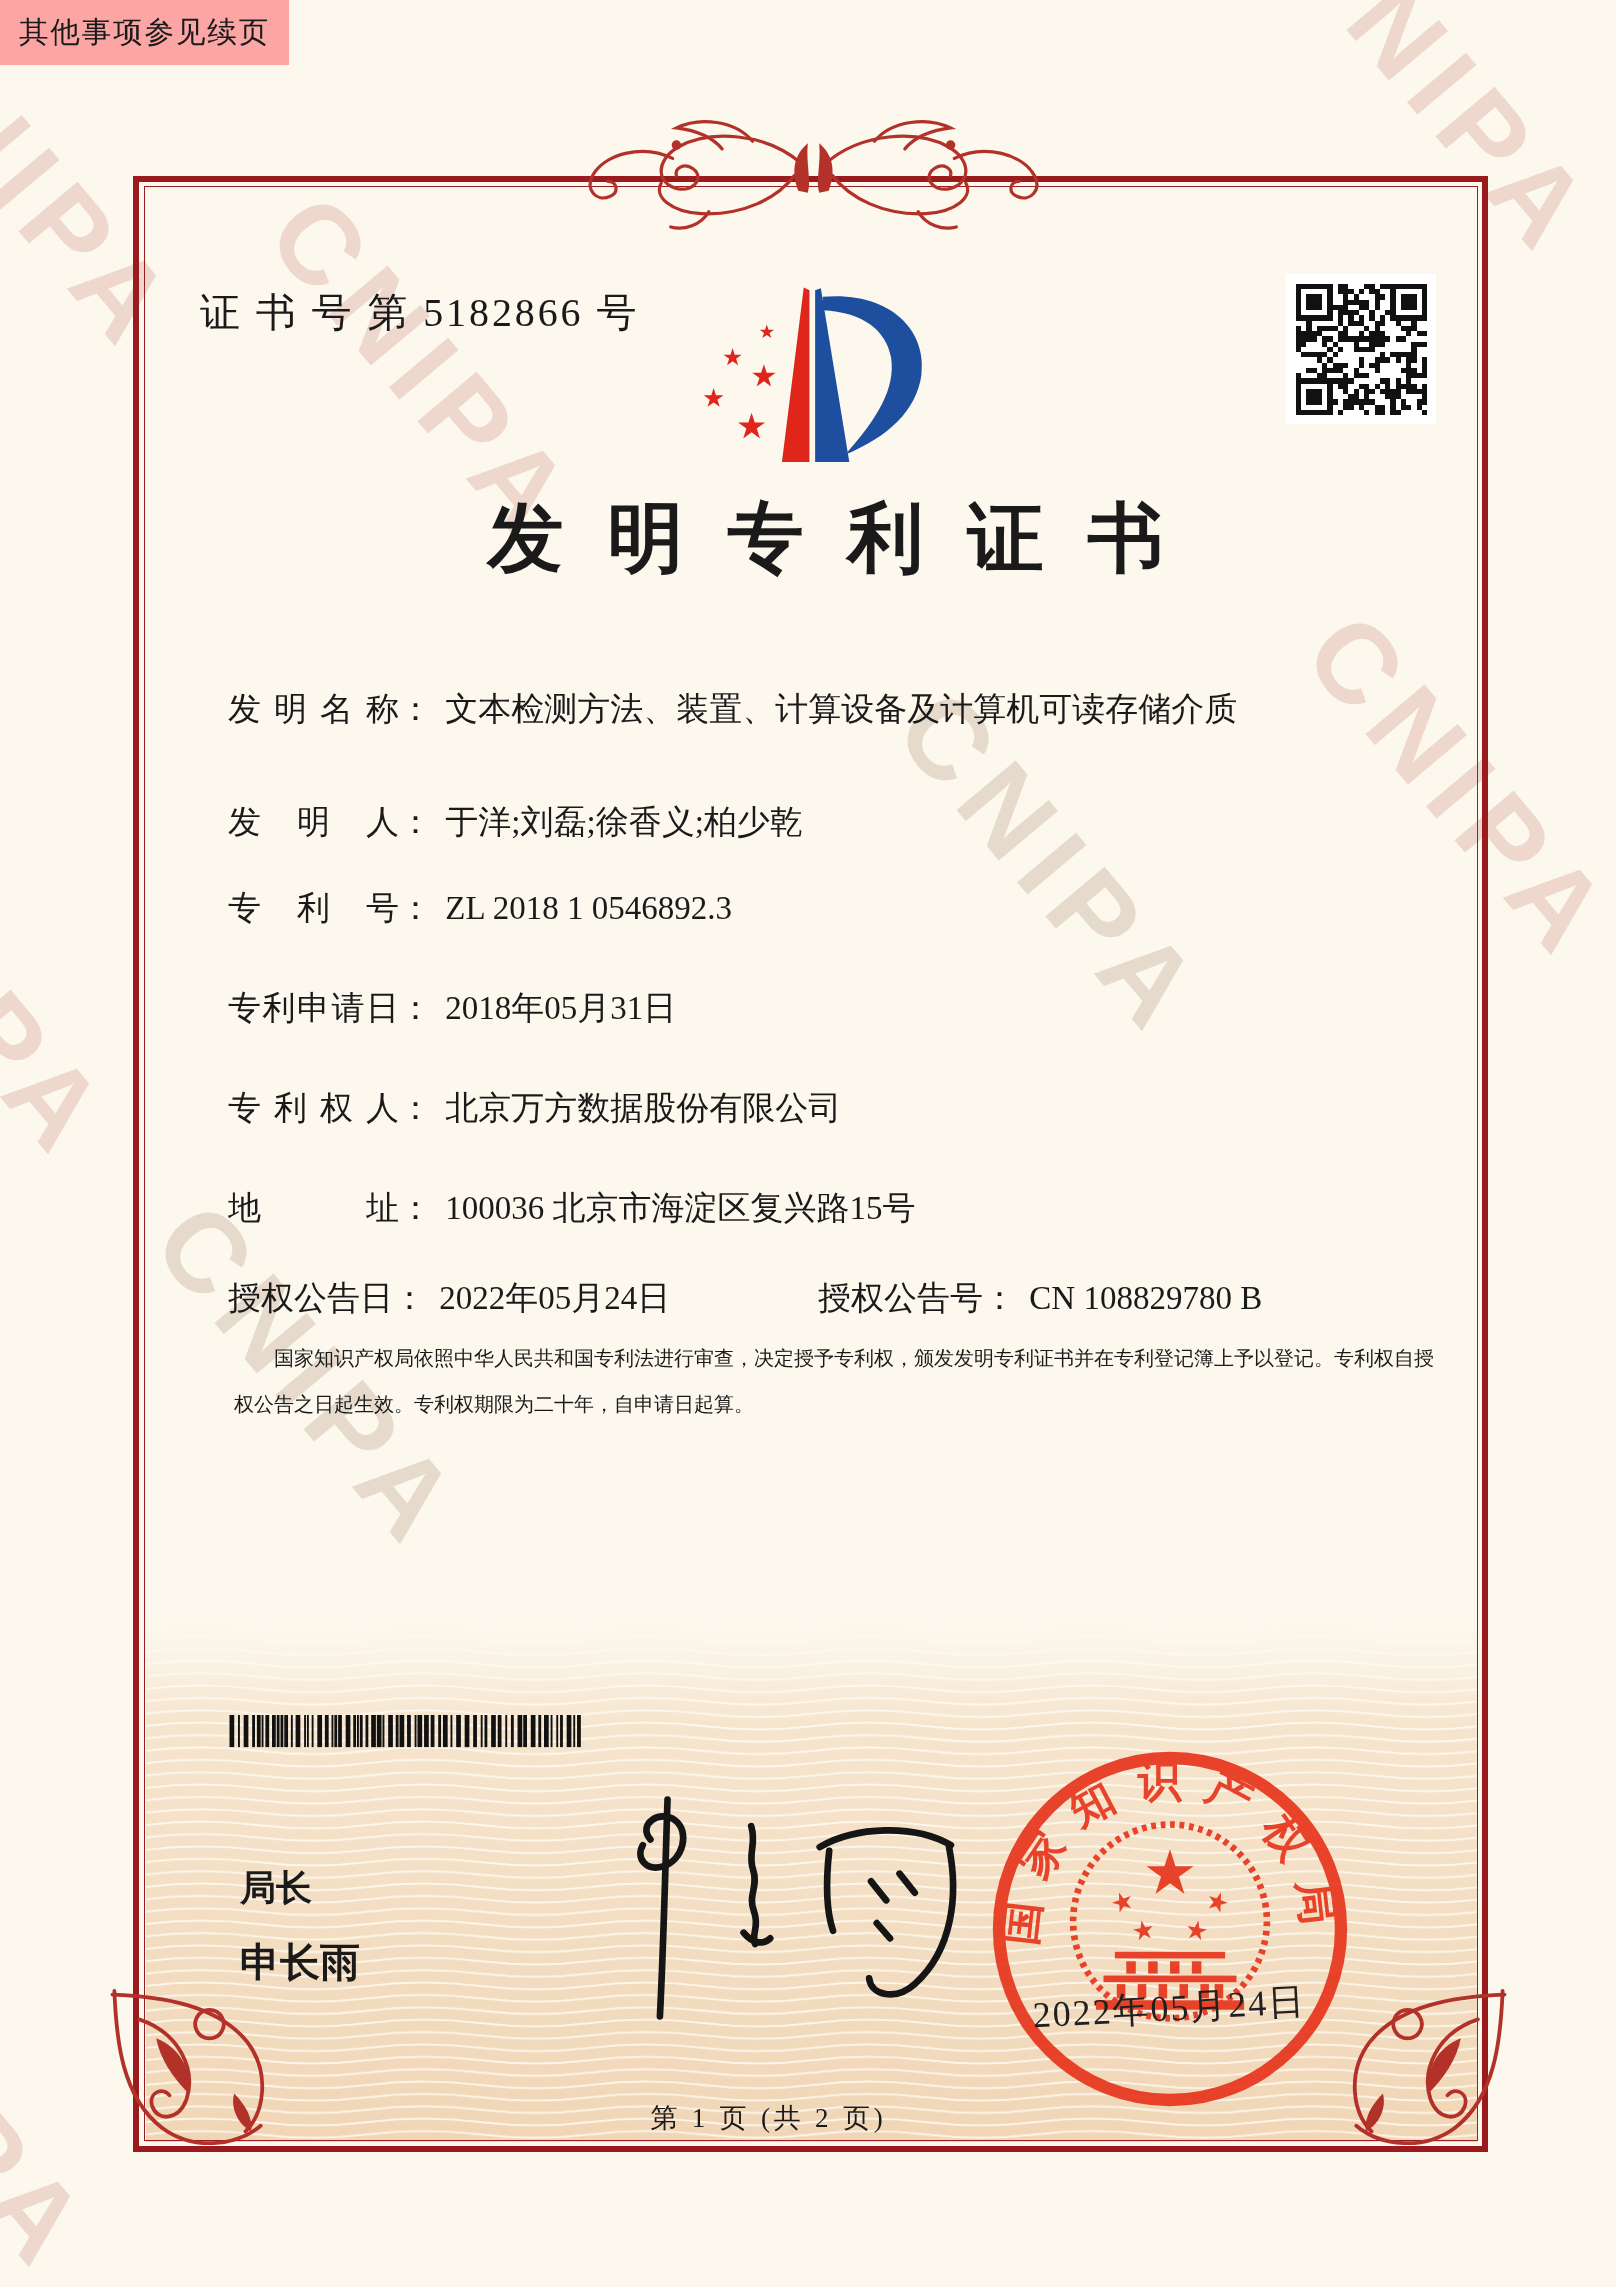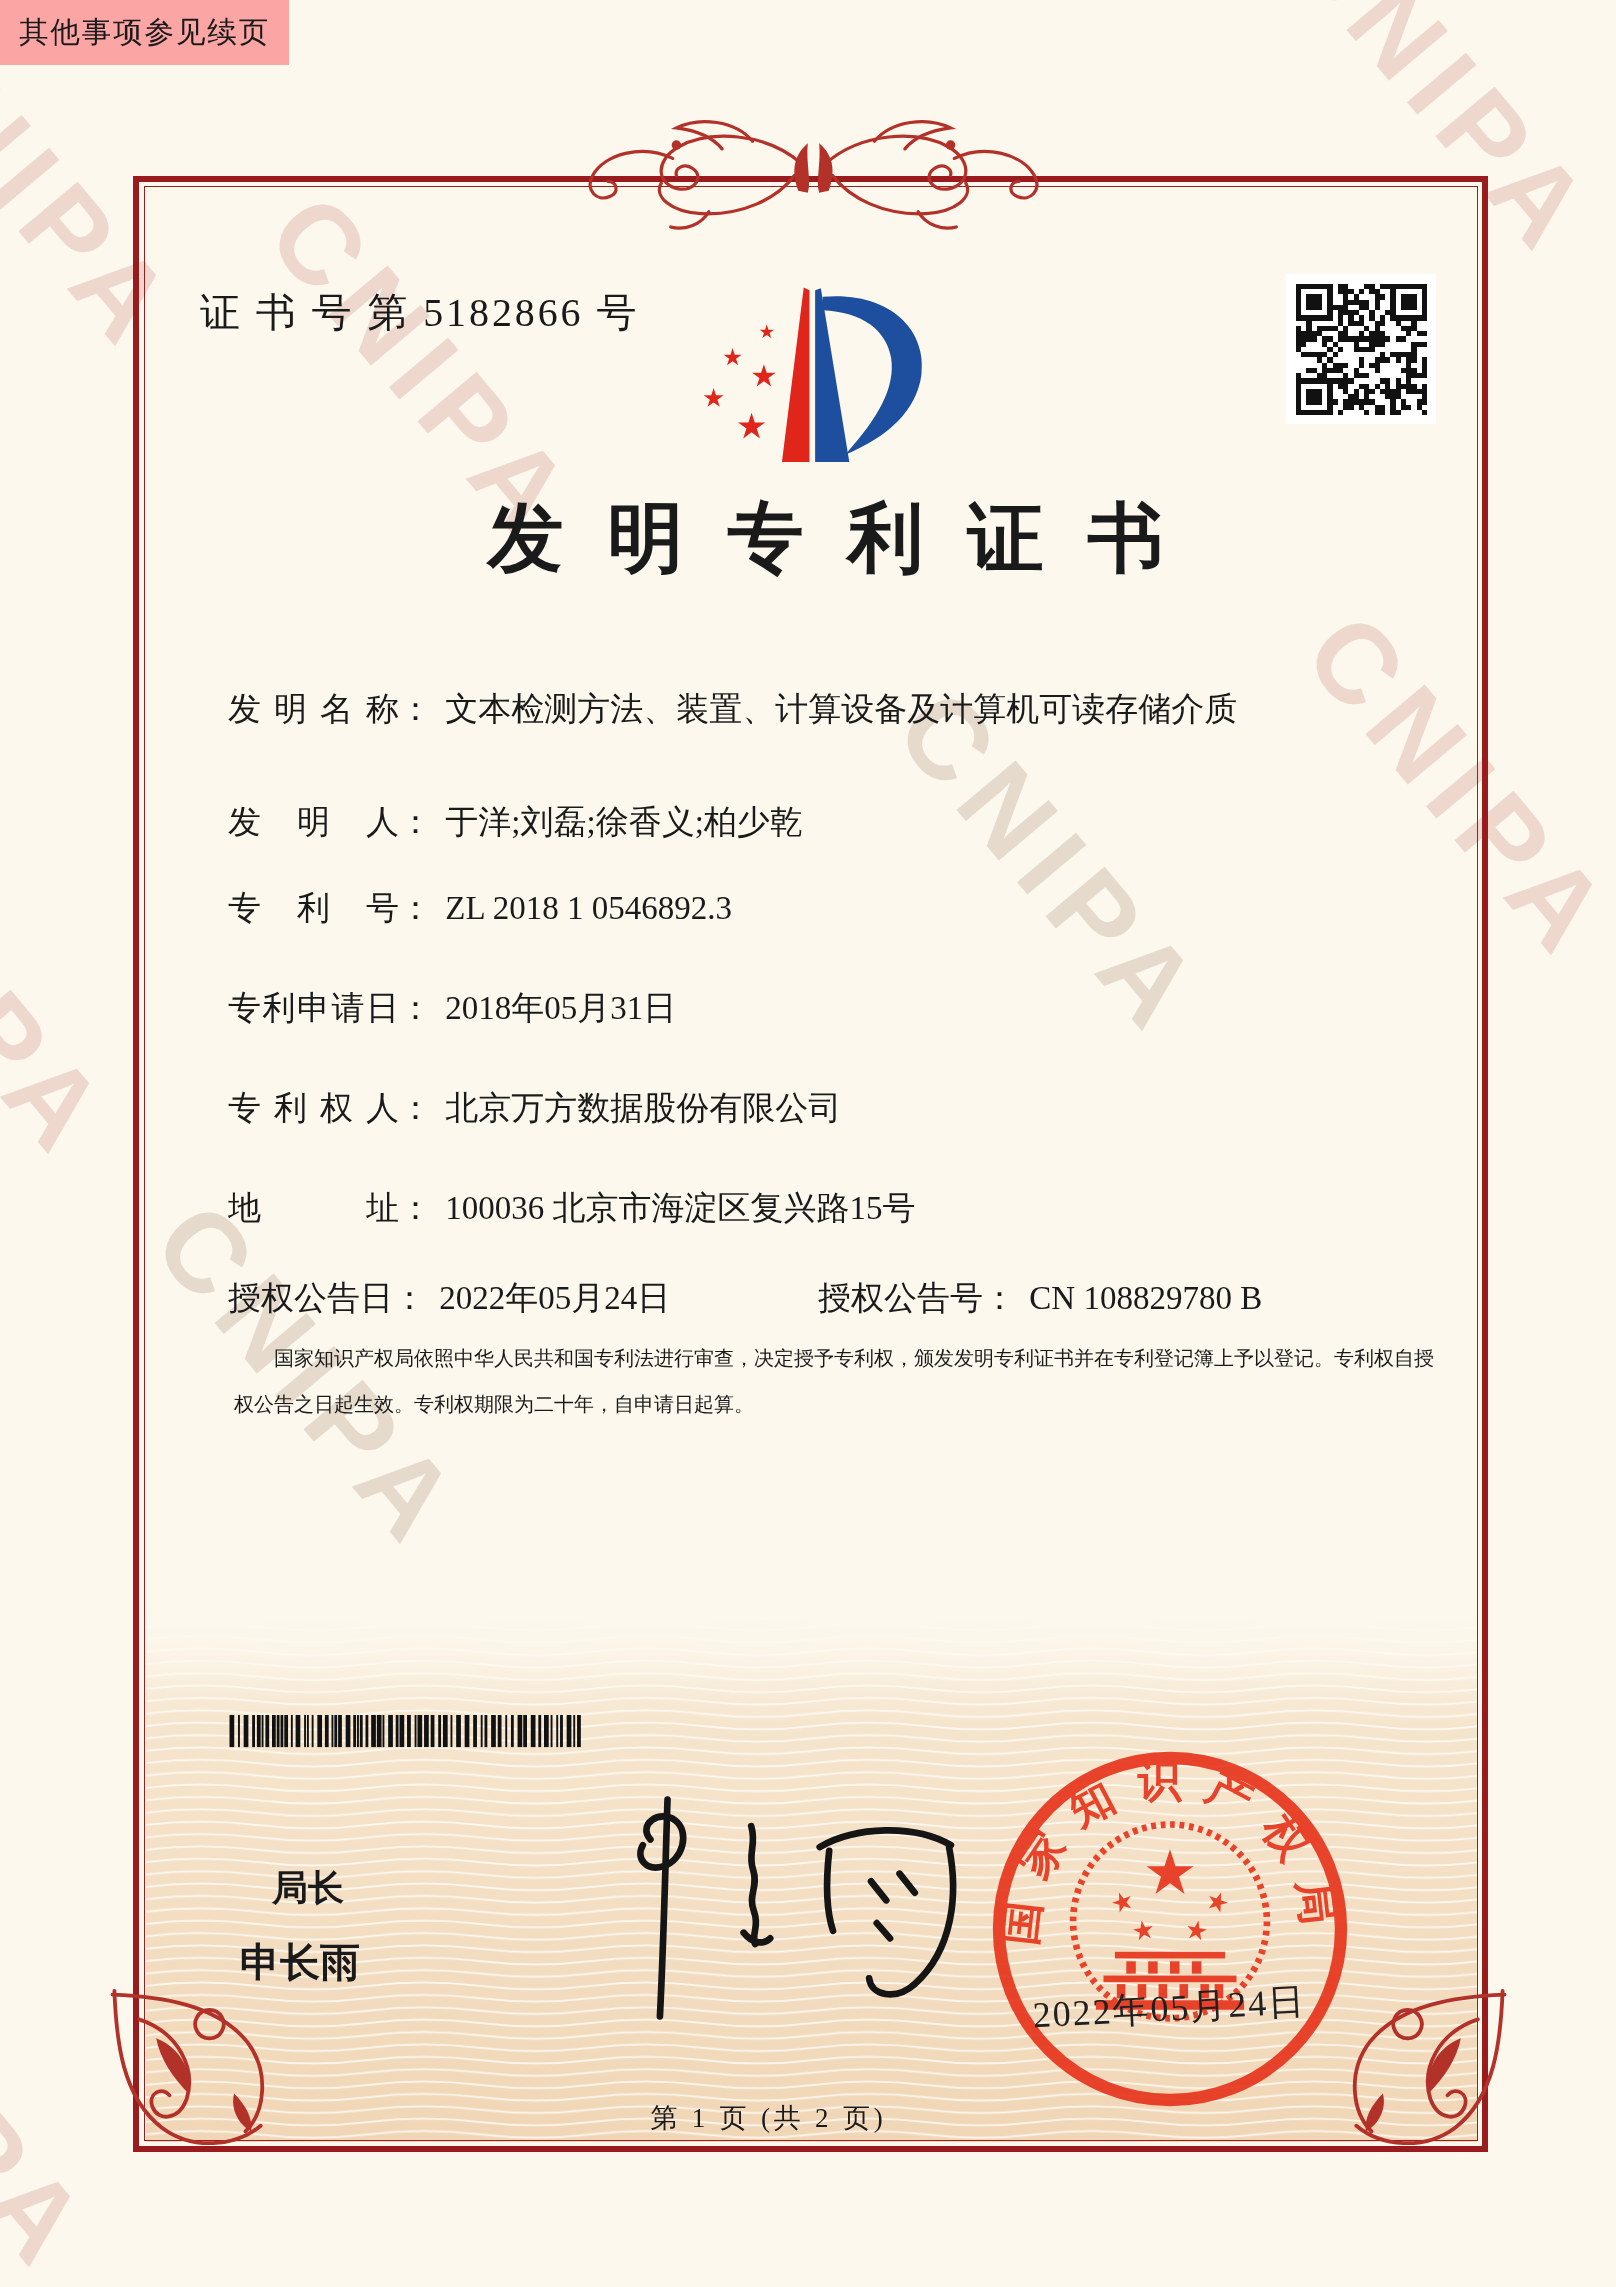--- a/index.html
+++ b/index.html
@@ -33,21 +33,21 @@
          letter-spacing:44px;padding-left:44px;}
   .row{left:228px;font-size:33px;white-space:nowrap;}
   .flabel{display:inline-block;width:171px;text-align:justify;text-align-last:justify;}
   .fvalue{margin-left:13.3px;}
   .r0{top:687px;} .r1{top:800px;} .r2{top:886px;} .r3{top:986px;} .r4{top:1086px;} .r5{top:1186px;}
   #grant-row{left:228px;top:1276px;font-size:33px;white-space:nowrap;}
   #grant-no{position:absolute;left:590px;top:0;white-space:nowrap;text-align:right;}
   #paras{left:234px;top:1335px;width:1200px;font-size:20px;line-height:46px;text-align:justify;}
   #paras p{margin:0;text-indent:2em;}
   #barcode{left:228px;top:1715px;}
-  #signer-title{left:240px;top:1864px;font-size:36px;font-family:"Liberation Sans","DejaVu Sans",sans-serif;font-weight:600;margin-left:32px;}
+  #signer-title{left:240px;top:1864px;font-size:36px;font-family:"Liberation Sans","DejaVu Sans",sans-serif;font-weight:600;}
   #signer-name{left:240px;top:1935px;font-size:40px;font-family:"Liberation Sans","DejaVu Sans",sans-serif;font-weight:600;}
   #signature{left:580px;top:1790px;z-index:6;}
   #seal{left:980px;top:1739px;z-index:6;}
   #page-info{left:0;top:2100px;width:1537px;text-align:center;font-size:27px;letter-spacing:3.8px;}
   #note-box{left:626px;top:2176px;width:289px;height:65px;background:#fca5a5;
             display:flex;align-items:center;justify-content:center;z-index:5;}
   #note-box span{font-size:29.5px;letter-spacing:1.9px;}
 </style>
 </head>
 <body>

